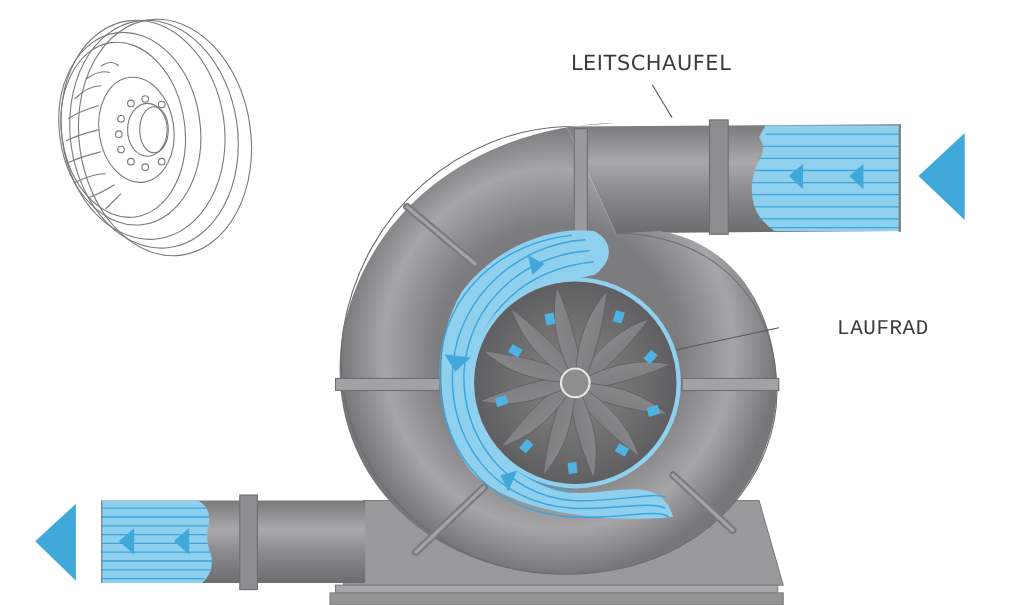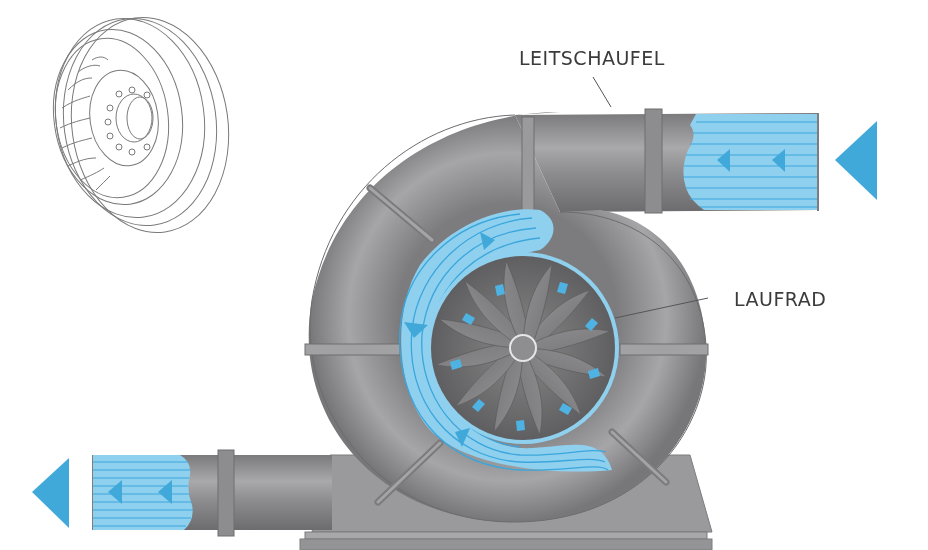--- a/index.html
+++ b/index.html
@@ -8,21 +8,21 @@
     .label {
       position: absolute;
       font-family: "DejaVu Sans", sans-serif;
       font-size: 19px;
       letter-spacing: 0.5px;
       color: #3b3b3b;
       font-weight: normal;
       white-space: nowrap;
     }
     #label-leitschaufel { left: 519px; top: 47px; }
-    #label-laufrad { left: 734px; top: 288px; }
+    #label-laufrad { left: 761px; top: 288px; font-family: Liberation Mono, monospace; }
   </style>
 </head>
 <body>
 
 <div id="stage">
   <svg width="928" height="550" viewBox="0 0 928 550" xmlns="http://www.w3.org/2000/svg">
     <defs>
       <linearGradient id="pipeV" x1="0" y1="0" x2="0" y2="1">
         <stop offset="0" stop-color="#7a7a7c"></stop>
         <stop offset="0.35" stop-color="#a9a9ab"></stop>

